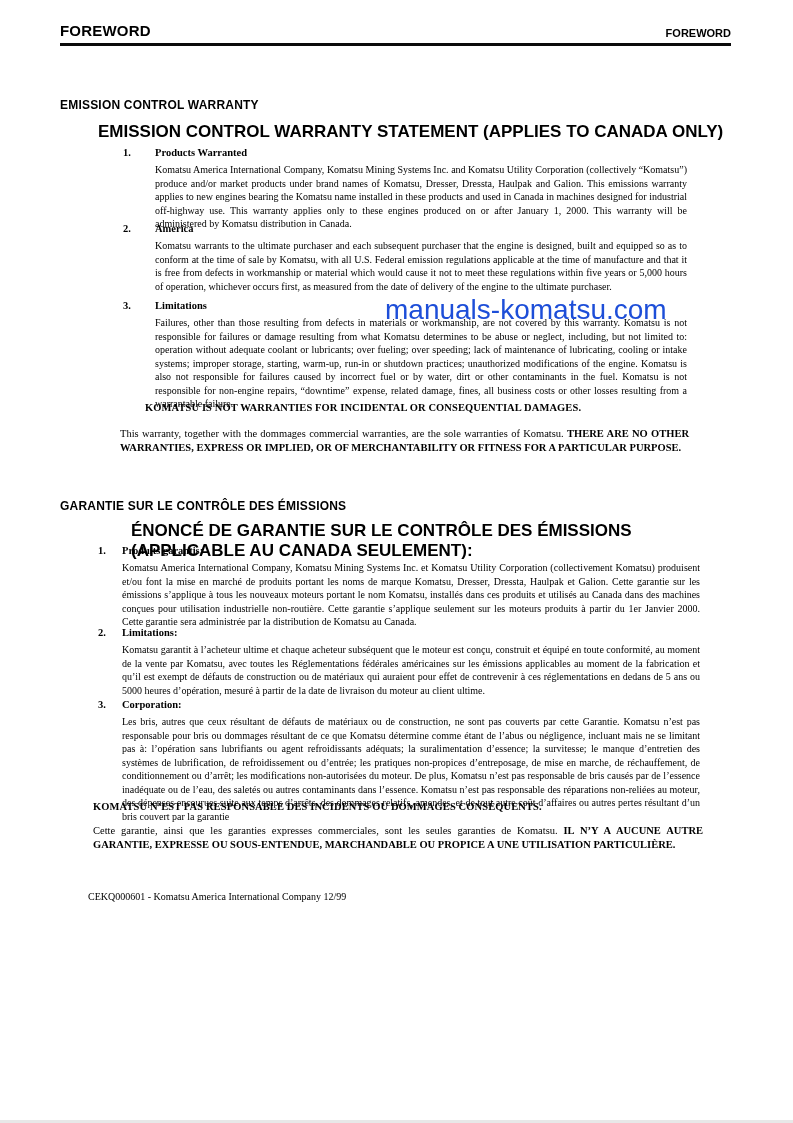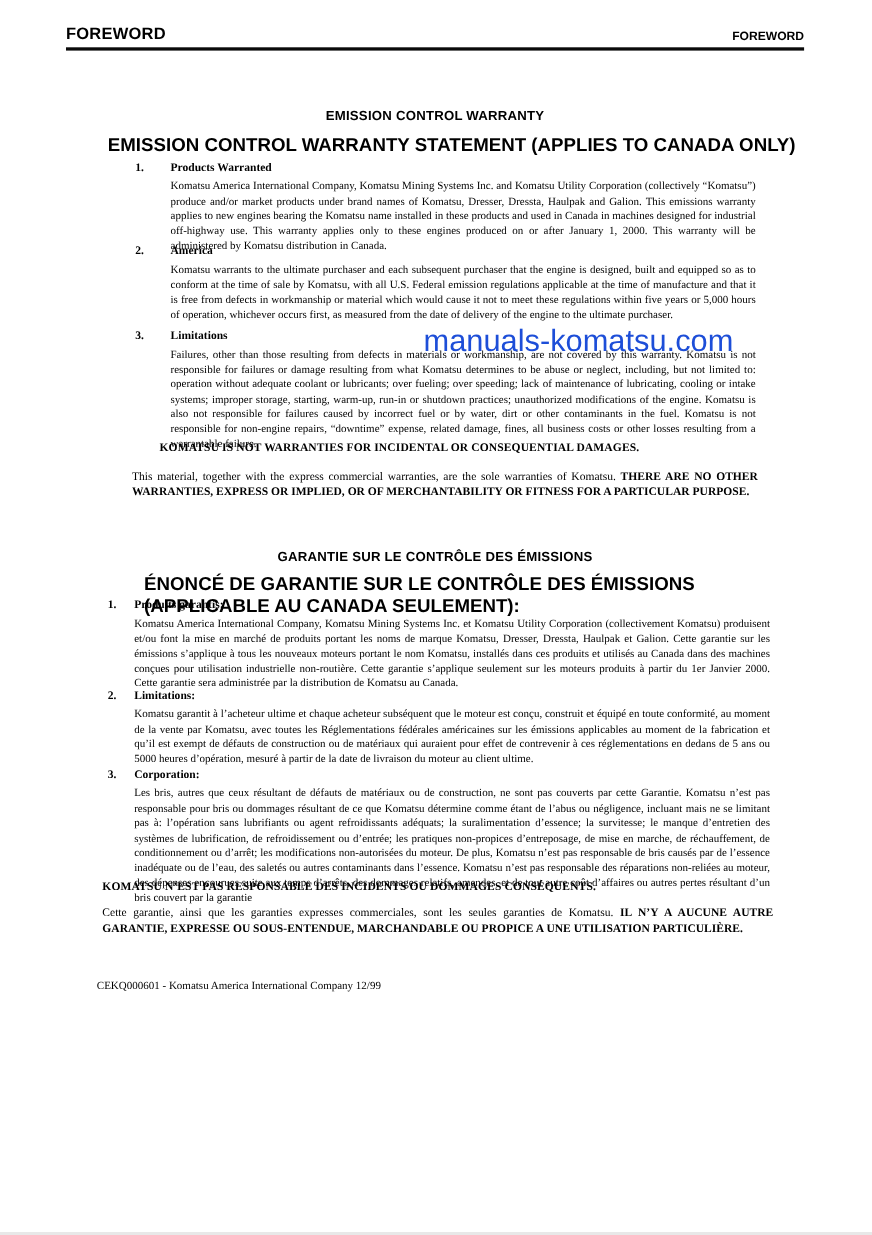--- a/index.html
+++ b/index.html
@@ -18,21 +18,20 @@
     display:flex;justify-content:space-between;align-items:flex-end;
     border-bottom:3px solid #0a0a0a;
     padding-bottom:4px;
     font-family:"Liberation Sans", sans-serif;
   }
   .hdr-left{font-size:15px;font-weight:bold;letter-spacing:.2px;}
   .hdr-right{font-size:11px;font-weight:bold;}
   
   .sec-title{
     position:absolute;left:60px;right:62px;
-    text-align:center;
     font-family:"Liberation Sans", sans-serif;
     font-weight:bold;font-size:12px;letter-spacing:.2px;
   }
   .sec-subtitle{
     position:absolute;left:98px;right:62px;
     font-family:Liberation Sans, sans-serif;
     font-weight:bold;font-size:17px;
   }
   
   .item{position:absolute;}
@@ -101,21 +100,21 @@
     <div class="item-head">
       <span class="num">3.</span>
       <span>Limitations</span>
     </div>
     <div class="item-body">Failures, other than those resulting from defects in materials or workmanship, are not covered by this warranty.  Komatsu is not responsible for failures or damage resulting from what Komatsu determines to be abuse or neglect, including, but not limited to: operation without adequate coolant or lubricants; over fueling; over speeding; lack of maintenance of lubricating, cooling or intake systems; improper storage, starting, warm-up, run-in or shutdown practices; unauthorized modifications of the engine. Komatsu is also not responsible for failures caused by incorrect fuel or by water, dirt or other contaminants in the fuel.  Komatsu is not responsible for non-engine repairs, “downtime” expense, related damage, fines, all business costs or other losses resulting from a warrantable failure.</div>
   </div>
 
   <div class="disclaimer" style="top:402px;left:145px;">KOMATSU IS NOT WARRANTIES FOR INCIDENTAL OR CONSEQUENTIAL DAMAGES.</div>
 
   <div class="closing" style="top:427px;left:120px;right:104px;">
-    <span>This material, together with the express commercial warranties, are the sole warranties of Komatsu.   </span><b>THERE ARE NO OTHER WARRANTIES, EXPRESS OR IMPLIED, OR OF MERCHANTABILITY OR FITNESS FOR A PARTICULAR PURPOSE.</b>
+    <span>This warranty, together with the dommages commercial warranties, are the sole warranties of Komatsu.   </span><b>THERE ARE NO OTHER WARRANTIES, EXPRESS OR IMPLIED, OR OF MERCHANTABILITY OR FITNESS FOR A PARTICULAR PURPOSE.</b>
   </div>
 
   <div class="sec-title" style="top:499px;">GARANTIE SUR LE CONTRÔLE DES ÉMISSIONS</div>
   <div class="sec-subtitle" style="top:521px;padding-left:33px;">ÉNONCÉ DE GARANTIE SUR LE CONTRÔLE DES ÉMISSIONS (APPLICABLE AU CANADA SEULEMENT):</div>
 
   <div class="item fr" style="top:545px;">
     <div class="item-head">
       <span class="num">1.</span>
       <span>Produits garantis:</span>
     </div>

